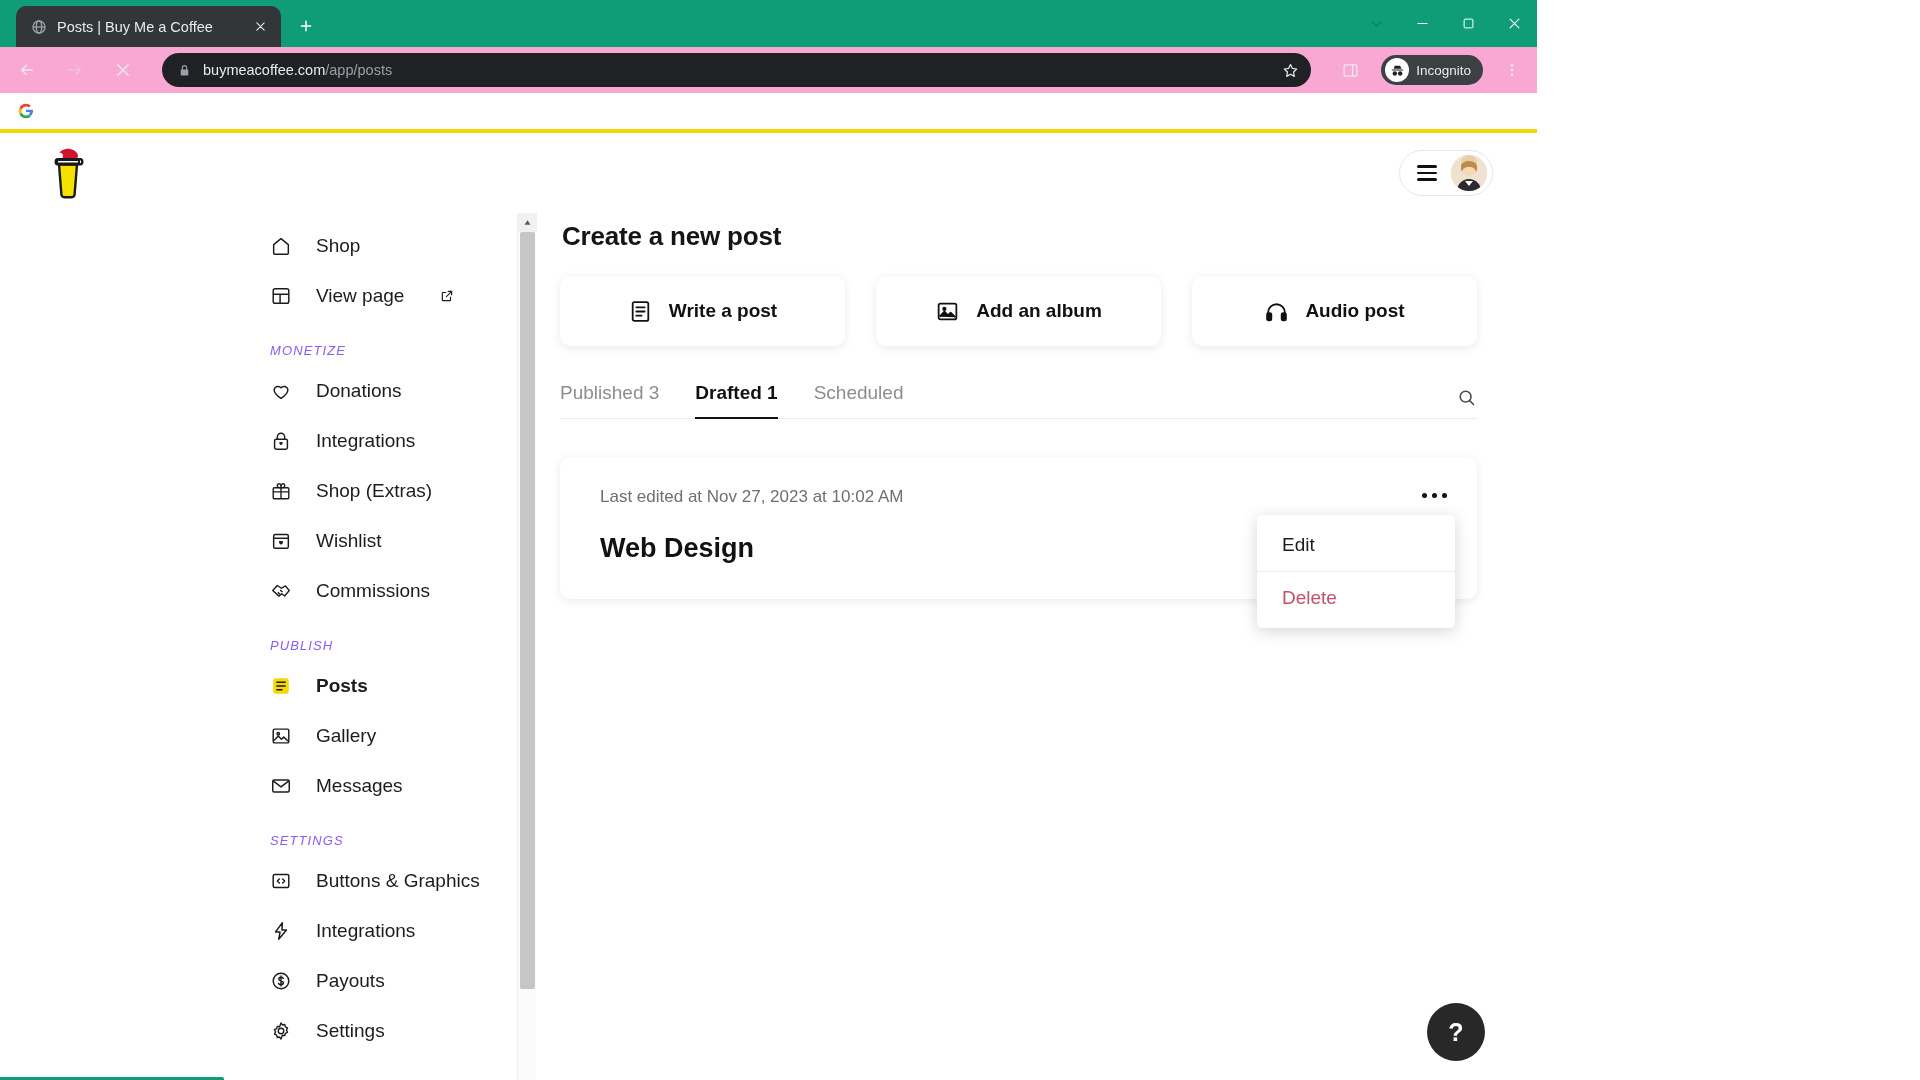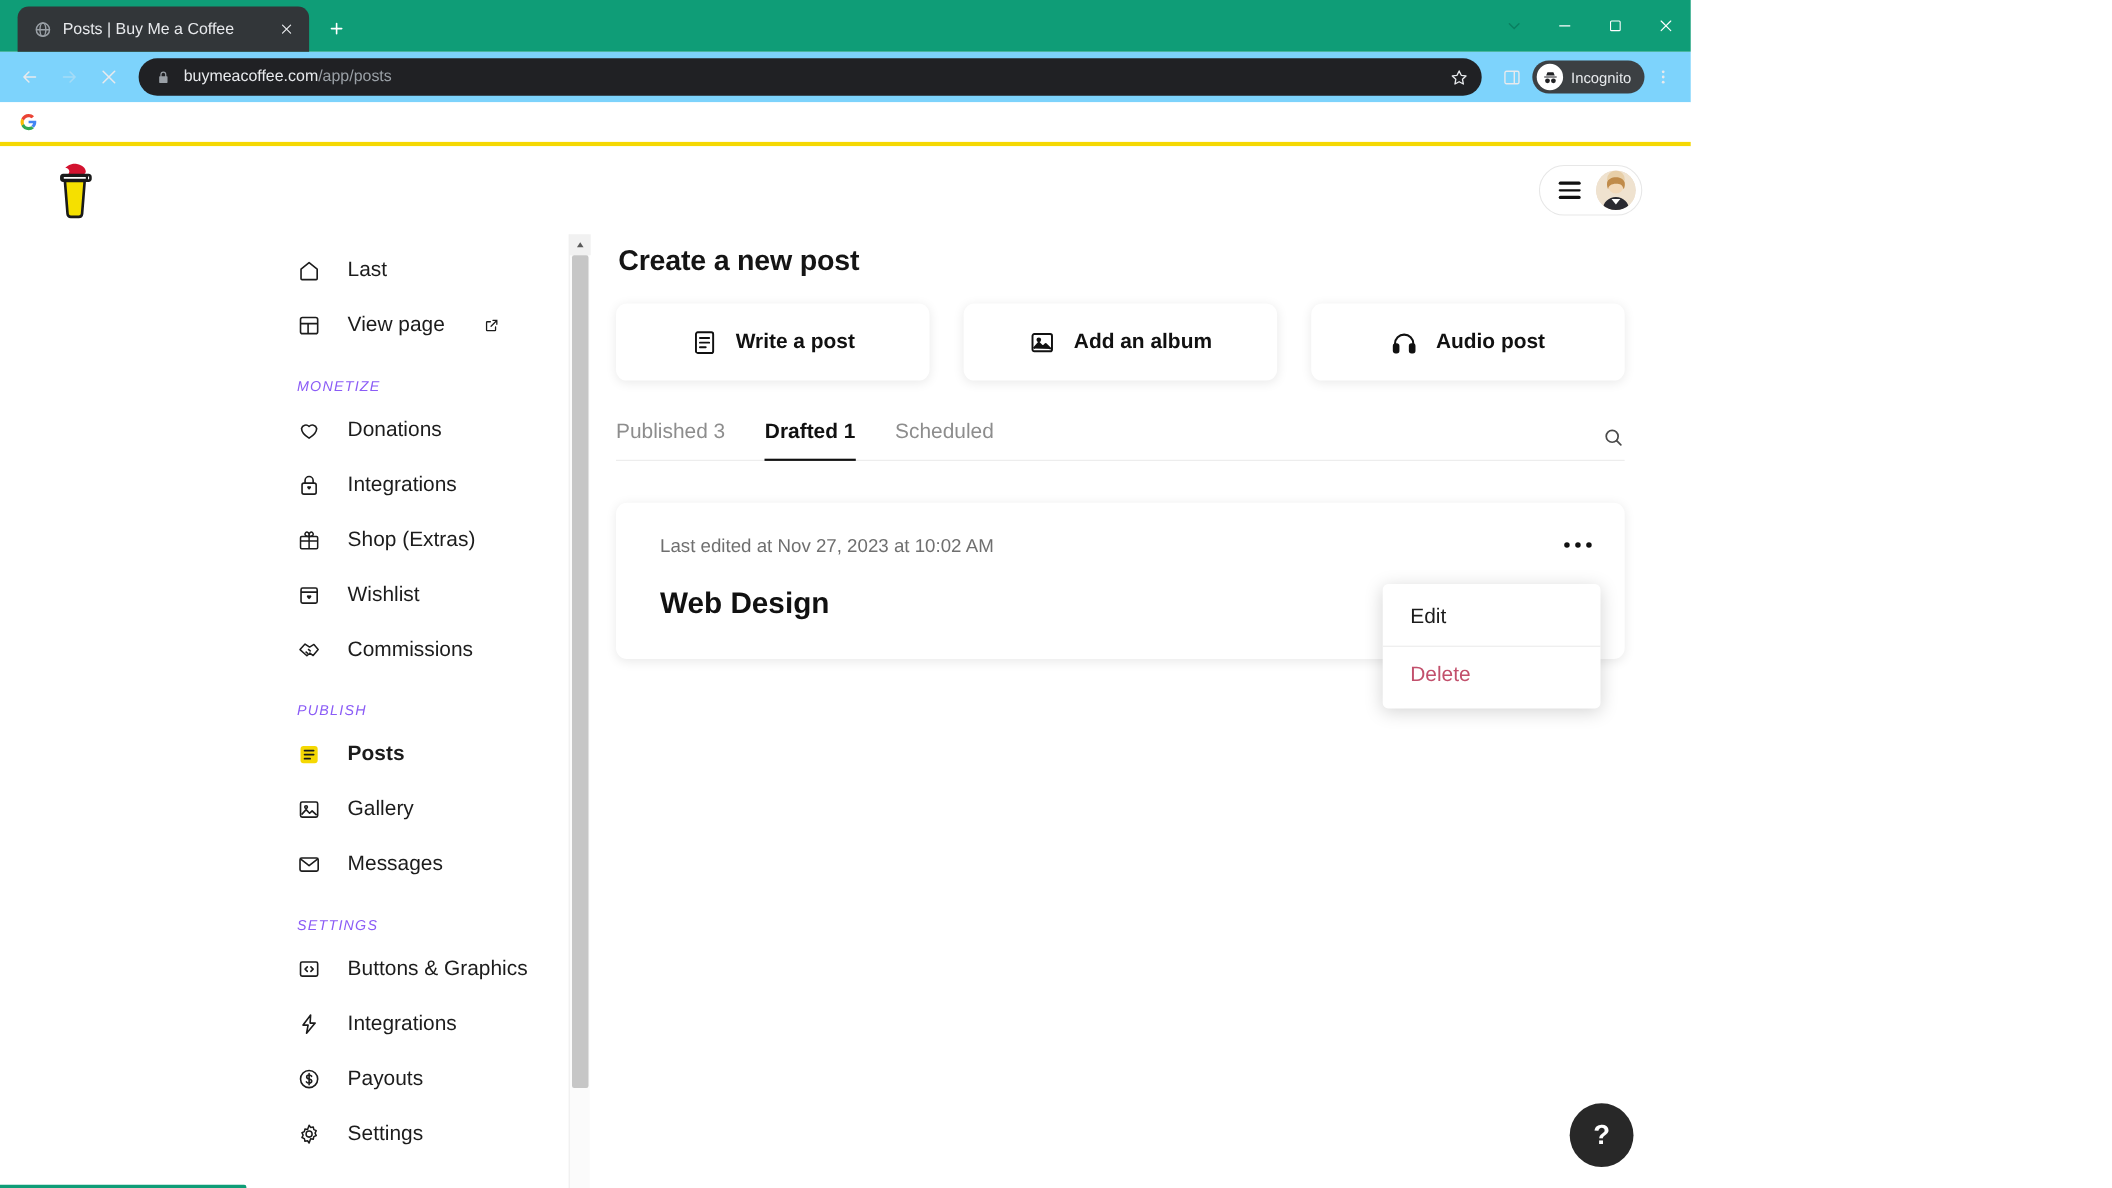--- a/index.html
+++ b/index.html
@@ -42,22 +42,22 @@
   }
   .newtab svg { width: 16px; height: 16px; }
 
   .wincontrols {
     position: absolute; right: 0; top: 0; height: 47px; display: flex; align-items: center;
   }
   .wc { width: 46px; height: 47px; display: flex; align-items: center; justify-content: center; }
   .wc svg { width: 15px; height: 15px; }
 
   .toolbar {
-    height: 46px; background: #7dd3fc; display: flex; align-items: center;
-    padding: 16px 10px; gap: 2px;
+    height: 46px; background: #f9a8d4; display: flex; align-items: center;
+    padding: 16px 10px; gap: 14px;
   }
   .navbtn {
     width: 34px; height: 34px; border-radius: 50%; display: flex;
     align-items: center; justify-content: center; flex: none;
   }
   .navbtn svg { width: 18px; height: 18px; }
   .navbtn.disabled svg { opacity: 0.38; }
 
   .omnibox {
     flex: 1; height: 34px; background: #202124; border-radius: 18px;
@@ -193,21 +193,21 @@
   }
   .post-meta { font-size: 17px; color: #6f6f6f; }
   .post-title { font-size: 27px; font-weight: 700; color: #111; margin-top: 26px; }
   .post-dots {
     position: absolute; right: 26px; top: 25px; width: 34px; height: 26px;
     display: flex; align-items: center; justify-content: center; gap: 5px;
   }
   .post-dots i { width: 5px; height: 5px; border-radius: 50%; background: #111; display: block; }
 
   .dropdown {
-    position: absolute; right: 22px; top: 74px; width: 198px; background: #fff;
+    position: absolute; right: 22px; top: 58px; width: 198px; background: #fff;
     border-radius: 5px; box-shadow: 0 3px 16px rgba(0,0,0,0.17); z-index: 40;
     padding: 4px 0;
   }
   .dd-item {
     height: 52px; display: flex; align-items: center; padding-left: 25px;
     font-size: 19px; color: #1c1c1c;
   }
   .dd-item.danger { color: #c2506c; }
   .dd-sep { height: 1px; background: #ececec; margin: 0 0px; }
 
@@ -387,21 +387,21 @@
 
       <div class="sidebar">
         <div class="nav-list">
 
           <div class="nav-item">
             <span class="nav-ico">
               <svg viewBox="0 0 24 24" fill="none" stroke="#1c1c1c" stroke-width="1.6" stroke-linejoin="round">
                   <path d="M4 10.5L12 4l8 6.5V20a1 1 0 01-1 1H5a1 1 0 01-1-1z"></path>
                 </svg>
             </span>
-            <span class="nav-label">Last</span>
+            <span class="nav-label">Shop</span>
           </div>
 
           <div class="nav-item">
             <span class="nav-ico">
               <svg viewBox="0 0 24 24" fill="none" stroke="#1c1c1c" stroke-width="1.6">
                   <rect x="3.5" y="4" width="17" height="16" rx="2"></rect>
                   <path d="M3.5 10h17M11 10v10"></path>
                 </svg>
             </span>
             <span class="nav-label">View page</span>

